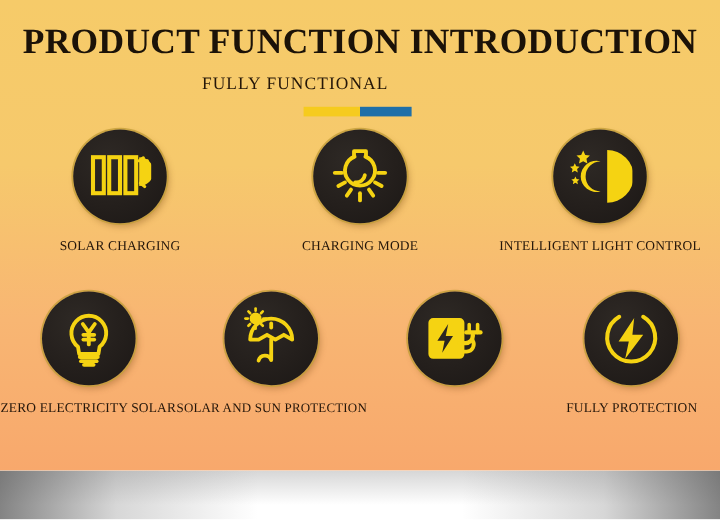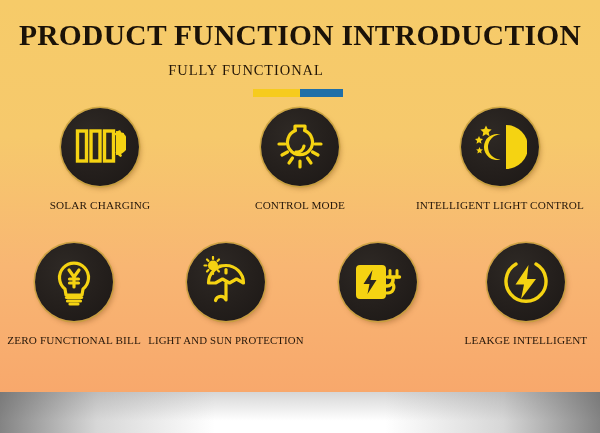--- a/index.html
+++ b/index.html
@@ -195,21 +195,21 @@
                 <line x1="41" y1="22" x2="47" y2="22"></line>
                 <line x1="8" y1="33" x2="13.5" y2="30"></line>
                 <line x1="44" y1="33" x2="38.5" y2="30"></line>
                 <line x1="15" y1="41" x2="18.5" y2="36"></line>
                 <line x1="37" y1="41" x2="33.5" y2="36"></line>
                 <line x1="26" y1="45" x2="26" y2="39"></line>
               </g>
             </svg>
           </span>
         </div>
-        <div class="caption">CONTROL MODE</div>
+        <div class="caption">CHARGING MODE</div>
       </div>
 
       <div class="cell">
         <div class="badge">
           <span>
             <svg width="54" height="50" viewBox="0 0 54 50">
               <path d="M33 3 A22 22 0 0 1 33 47 Z" fill="#f5d312"></path>
               <path d="M27.5 12.5 A13 13 0 1 0 27.5 37.5 A10.5 10.5 0 1 1 27.5 12.5 Z" fill="#f5d312"></path>
               <path d="M13 3.5 l1.7 3.6 3.9 0.5 -2.9 2.7 0.8 3.9 -3.5 -1.9 -3.5 1.9 0.8 -3.9 -2.9 -2.7 3.9 -0.5 Z" fill="#f5d312"></path>
               <path d="M6 14 l1.2 2.6 2.8 0.4 -2.1 1.9 0.6 2.8 -2.5 -1.4 -2.5 1.4 0.6 -2.8 -2.1 -1.9 2.8 -0.4 Z" fill="#f5d312"></path>
@@ -234,21 +234,21 @@
                 <line x1="15.5" y1="45" x2="28.5" y2="45"></line>
                 <path d="M18 48 L26 48"></path>
                 <path d="M17 14 L22 21 L27 14"></path>
                 <line x1="17.5" y1="23" x2="26.5" y2="23"></line>
                 <line x1="17.5" y1="27" x2="26.5" y2="27"></line>
                 <line x1="22" y1="21" x2="22" y2="31"></line>
               </g>
             </svg>
           </span>
         </div>
-        <div class="caption">ZERO FUNCTIONAL BILL</div>
+        <div class="caption">ZERO ELECTRICITY SOLAR</div>
       </div>
 
       <div class="cell">
         <div class="badge">
           <span>
             <svg width="54" height="52" viewBox="0 0 54 52">
               <circle cx="14" cy="9.5" r="5" fill="#f5d312"></circle>
               <g stroke="#f5d312" stroke-width="2.2" stroke-linecap="round">
                 <line x1="14" y1="1" x2="14" y2="3"></line>
                 <line x1="14" y1="16" x2="14" y2="18"></line>
@@ -261,21 +261,21 @@
               </g>
               <g fill="none" stroke="#f5d312" stroke-width="3.2" stroke-linecap="round" stroke-linejoin="round">
                 <path d="M27 17 L27 13.5"></path>
                 <path d="M9.5 27 A17.5 17.5 0 0 1 44.5 27
                          L37.5 23 L30.5 27 L23.5 23 L16.5 27 Z"></path>
                 <path d="M27 27 L27 44 A5.5 5.5 0 0 0 16.5 44.5"></path>
               </g>
             </svg>
           </span>
         </div>
-        <div class="caption">LIGHT AND SUN PROTECTION</div>
+        <div class="caption">SOLAR AND SUN PROTECTION</div>
       </div>
 
       <div class="cell">
         <div class="badge">
           <span>
             <svg width="52" height="50" viewBox="0 0 52 50">
               <path d="M8 8 h22 a4 4 0 0 1 4 4 v26 a4 4 0 0 1 -4 4 h-22 a4 4 0 0 1 -4 -4 v-26 a4 4 0 0 1 4 -4 Z
                        M20.5 13 L11.5 27 h6 l-2 10 9 -14 h-6 Z" fill="#f5d312" fill-rule="evenodd"></path>
               <path d="M30 29 h5 a6 6 0 0 0 6 -6 v-1" fill="none" stroke="#f5d312" stroke-width="3.6" stroke-linecap="round"></path>
               <path d="M38 13.5 v6.5 M45 13.5 v6.5" stroke="#f5d312" stroke-width="3" stroke-linecap="round"></path>
@@ -288,19 +288,19 @@
 
       <div class="cell">
         <div class="badge">
           <span>
             <svg width="50" height="50" viewBox="0 0 50 50">
               <path d="M15 7 A20 20 0 1 0 35 7" fill="none" stroke="#f5d312" stroke-width="3.4" stroke-linecap="round"></path>
               <path d="M27.5 8 L14.5 27.5 h8.5 L20 42 L35 22 h-9 Z" fill="#f5d312"></path>
             </svg>
           </span>
         </div>
-        <div class="caption">LEAKGE INTELLIGENT</div>
+        <div class="caption">FULLY PROTECTION</div>
       </div>
 
     </div>
 
   </div>
 </div>
 
 </body></html>

